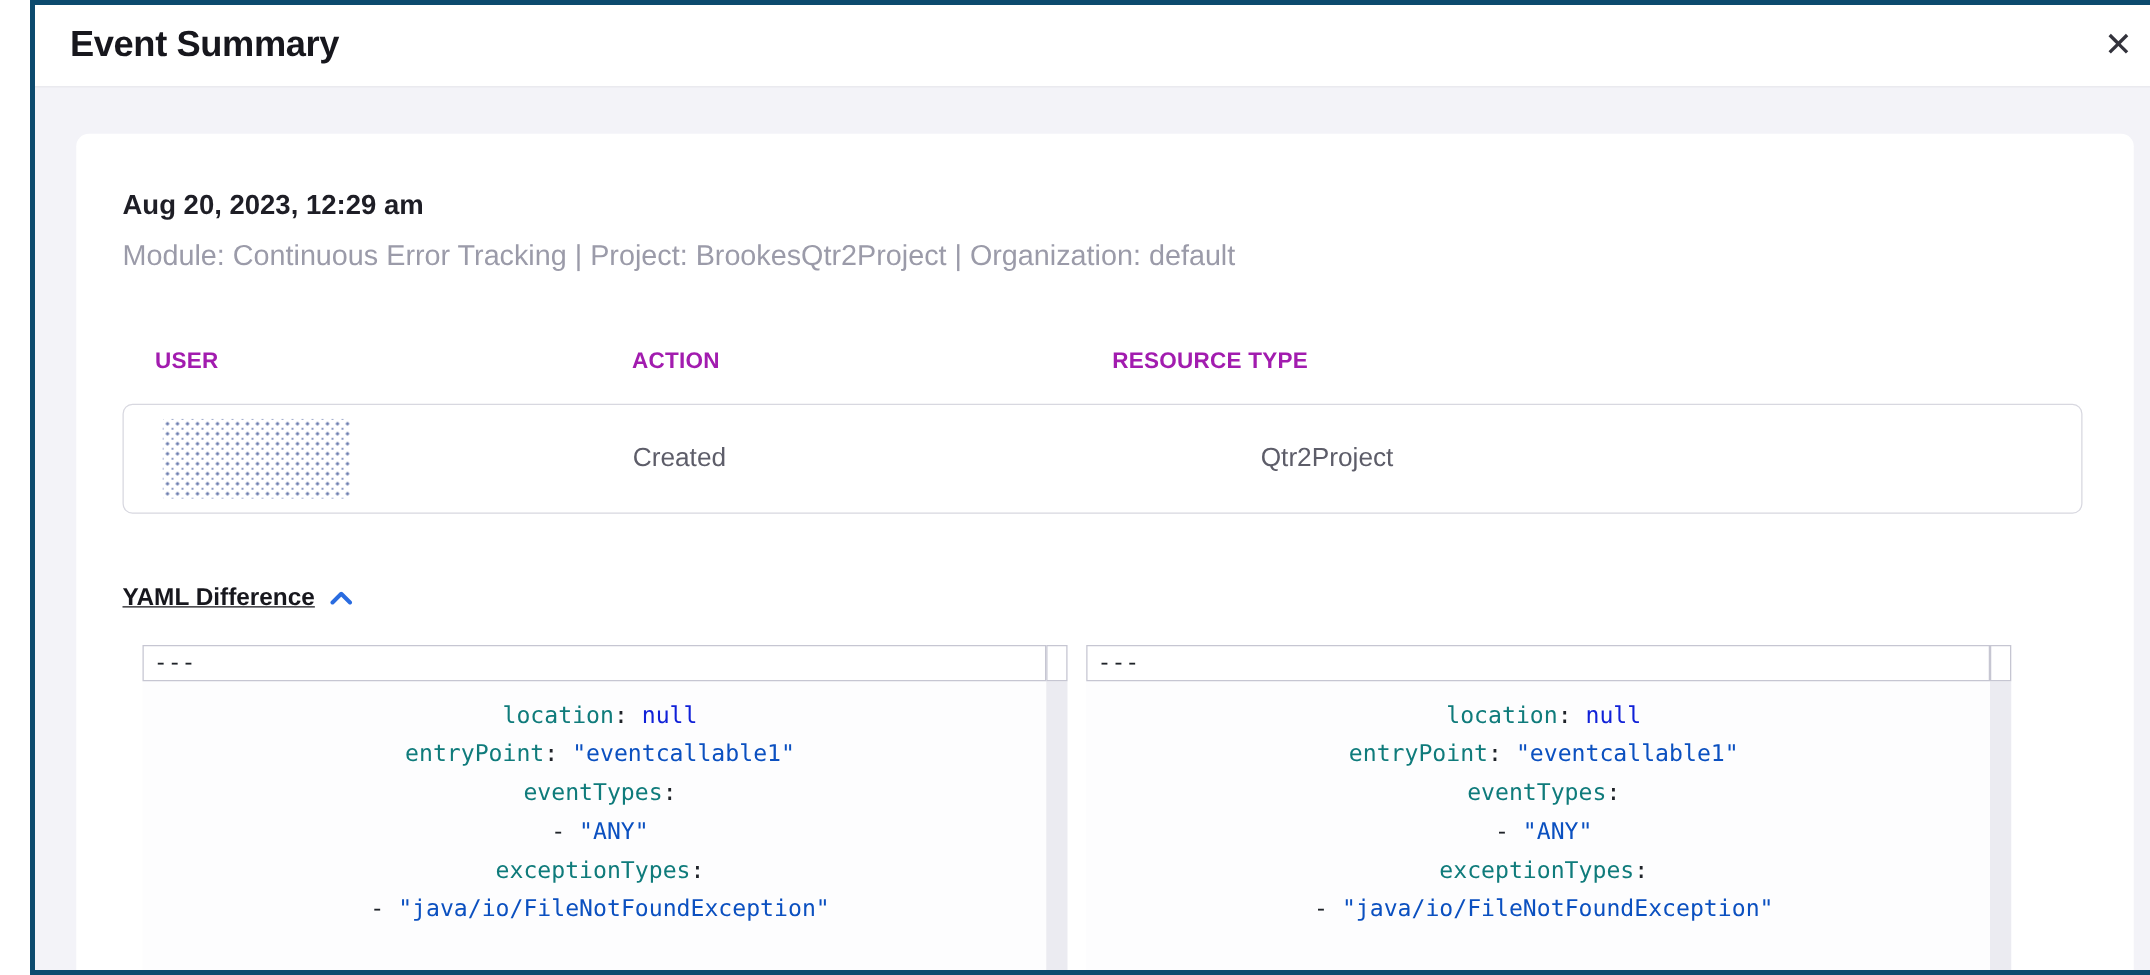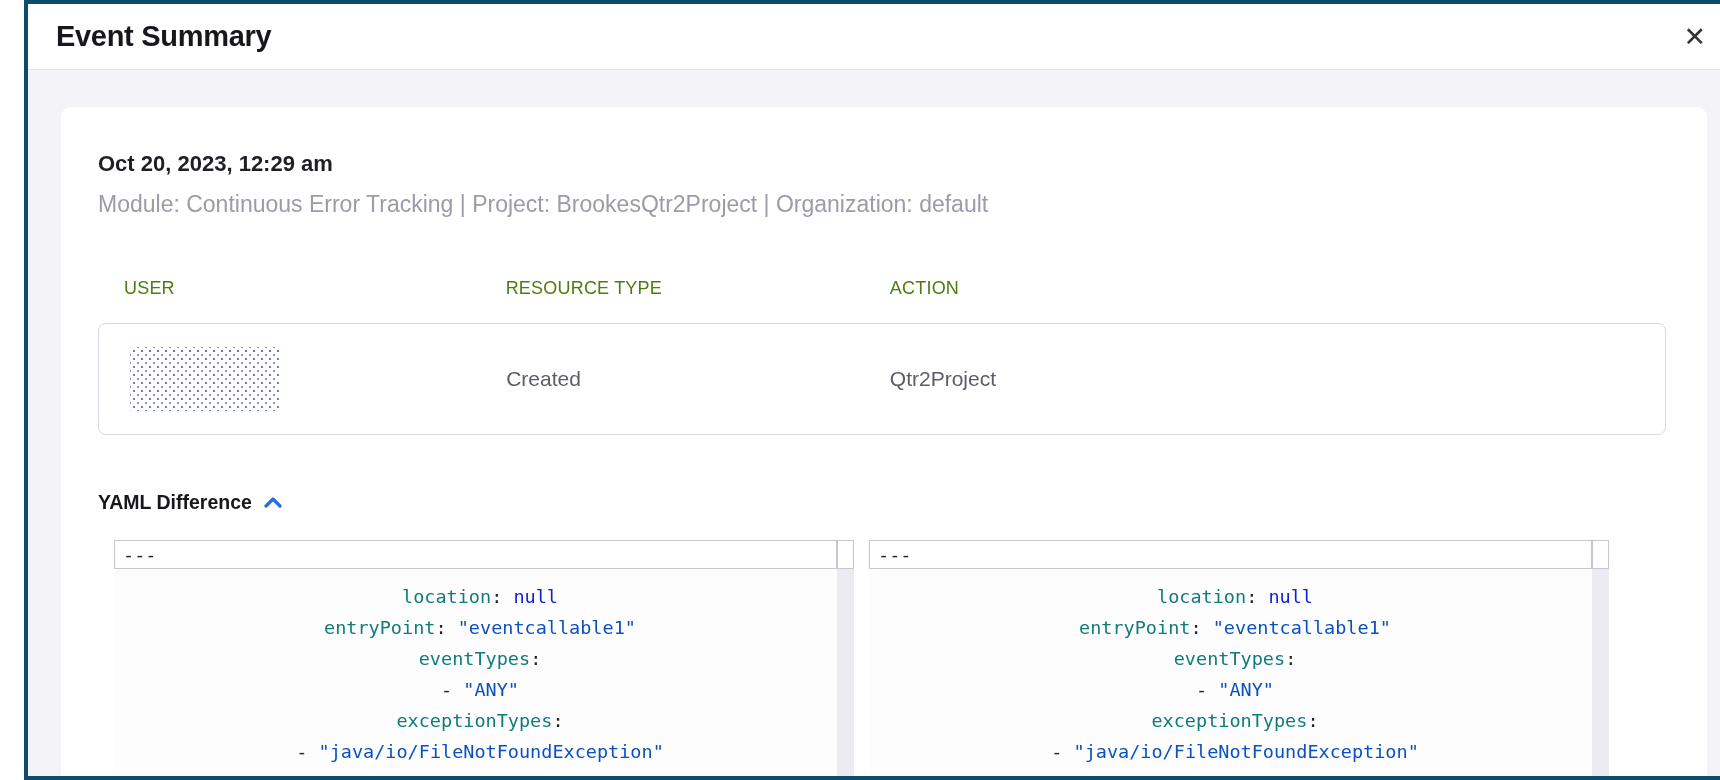--- a/index.html
+++ b/index.html
@@ -40,48 +40,49 @@
   .timestamp { font-size: 22px; font-weight: 700; color: #1e1e26; }
   .meta { margin-top: 14px; font-size: 23px; color: #9b9ba9; }
 
   
   .audit-table { margin-top: 60px; width: 1568px; max-width: 100%; }
   .table-head, .table-row {
     display: grid;
     grid-template-columns: 26% 24.5% 24.5% 25%;
     align-items: center;
   }
-  .table-head { font-size: 18px; font-weight: 400; color: #4d7c0f; letter-spacing: 0.2px; }
+  .table-head { font-size: 18px; font-weight: 700; color: #a21caf; letter-spacing: 0.2px; }
   .th-user { padding-left: 26px; }
   .table-row {
     margin-top: 24px;
     border: 1px solid #d8d8e0; border-radius: 8px;
-    height: 112px;
+    height: 88px;
     font-size: 21px; color: #5d5d69;
     background: #fff;
   }
-  .cell-name { padding-right: 40px; }
+  .cell-name { text-align: center; padding-right: 40px; }
   .redacted {
     width: 150px; height: 64px; margin-left: 31px;
     background-image:
       radial-gradient(#6b7cae 1.2px, transparent 1.35px),
       radial-gradient(#8b98c0 1.1px, transparent 1.25px);
     background-size: 8px 8px, 8px 8px;
     background-position: 0 0, 4px 4px;
     border-radius: 2px;
   }
 
   
   .yaml-toggle {
     margin-top: 56px;
     display: flex; align-items: center; gap: 12px;
     font-size: 19.5px; font-weight: 700; color: #17171d;
     cursor: pointer; width: max-content;
     background: none; border: none;
     font-family: "Liberation Sans", sans-serif;
+    text-decoration: underline;
   }
   .chevron { width: 18px; height: 11px; display: block; }
 
   .panes { margin: 26px 0 0 16px; display: flex; gap: 15px; height: 300px; }
   .pane { width: 740px; position: relative; background: #fdfdfe; }
   .pane-scrollbar {
     position: absolute; top: 0; right: 0; bottom: 0; width: 17px;
     background: #ebebf1; cursor: pointer;
   }
   .pane-thumb { height: 29px; background: #fff; border: 1px solid #c6c6d2; cursor: grab; }
@@ -106,28 +107,28 @@
   <div class="modal-header">
     <div class="modal-title">Event Summary</div>
     <button class="close-btn">
       <span>✕</span>
     </button>
   </div>
 
   <div class="modal-body">
     <div class="card">
 
-      <div class="timestamp">Oct 20, 2023, 12:29 am</div>
+      <div class="timestamp">Aug 20, 2023, 12:29 am</div>
       <div class="meta">Module: Continuous Error Tracking | Project: BrookesQtr2Project | Organization: default</div>
 
       <div class="audit-table">
         <div class="table-head">
           <div class="th-user">USER</div>
+          <div>ACTION</div>
           <div>RESOURCE TYPE</div>
-          <div>ACTION</div>
         </div>
         <div class="table-row">
           <div>
             <div class="redacted"></div>
           </div>
           <div>Created</div>
           <div class="cell-name">Qtr2Project</div>
         </div>
       </div>
 

